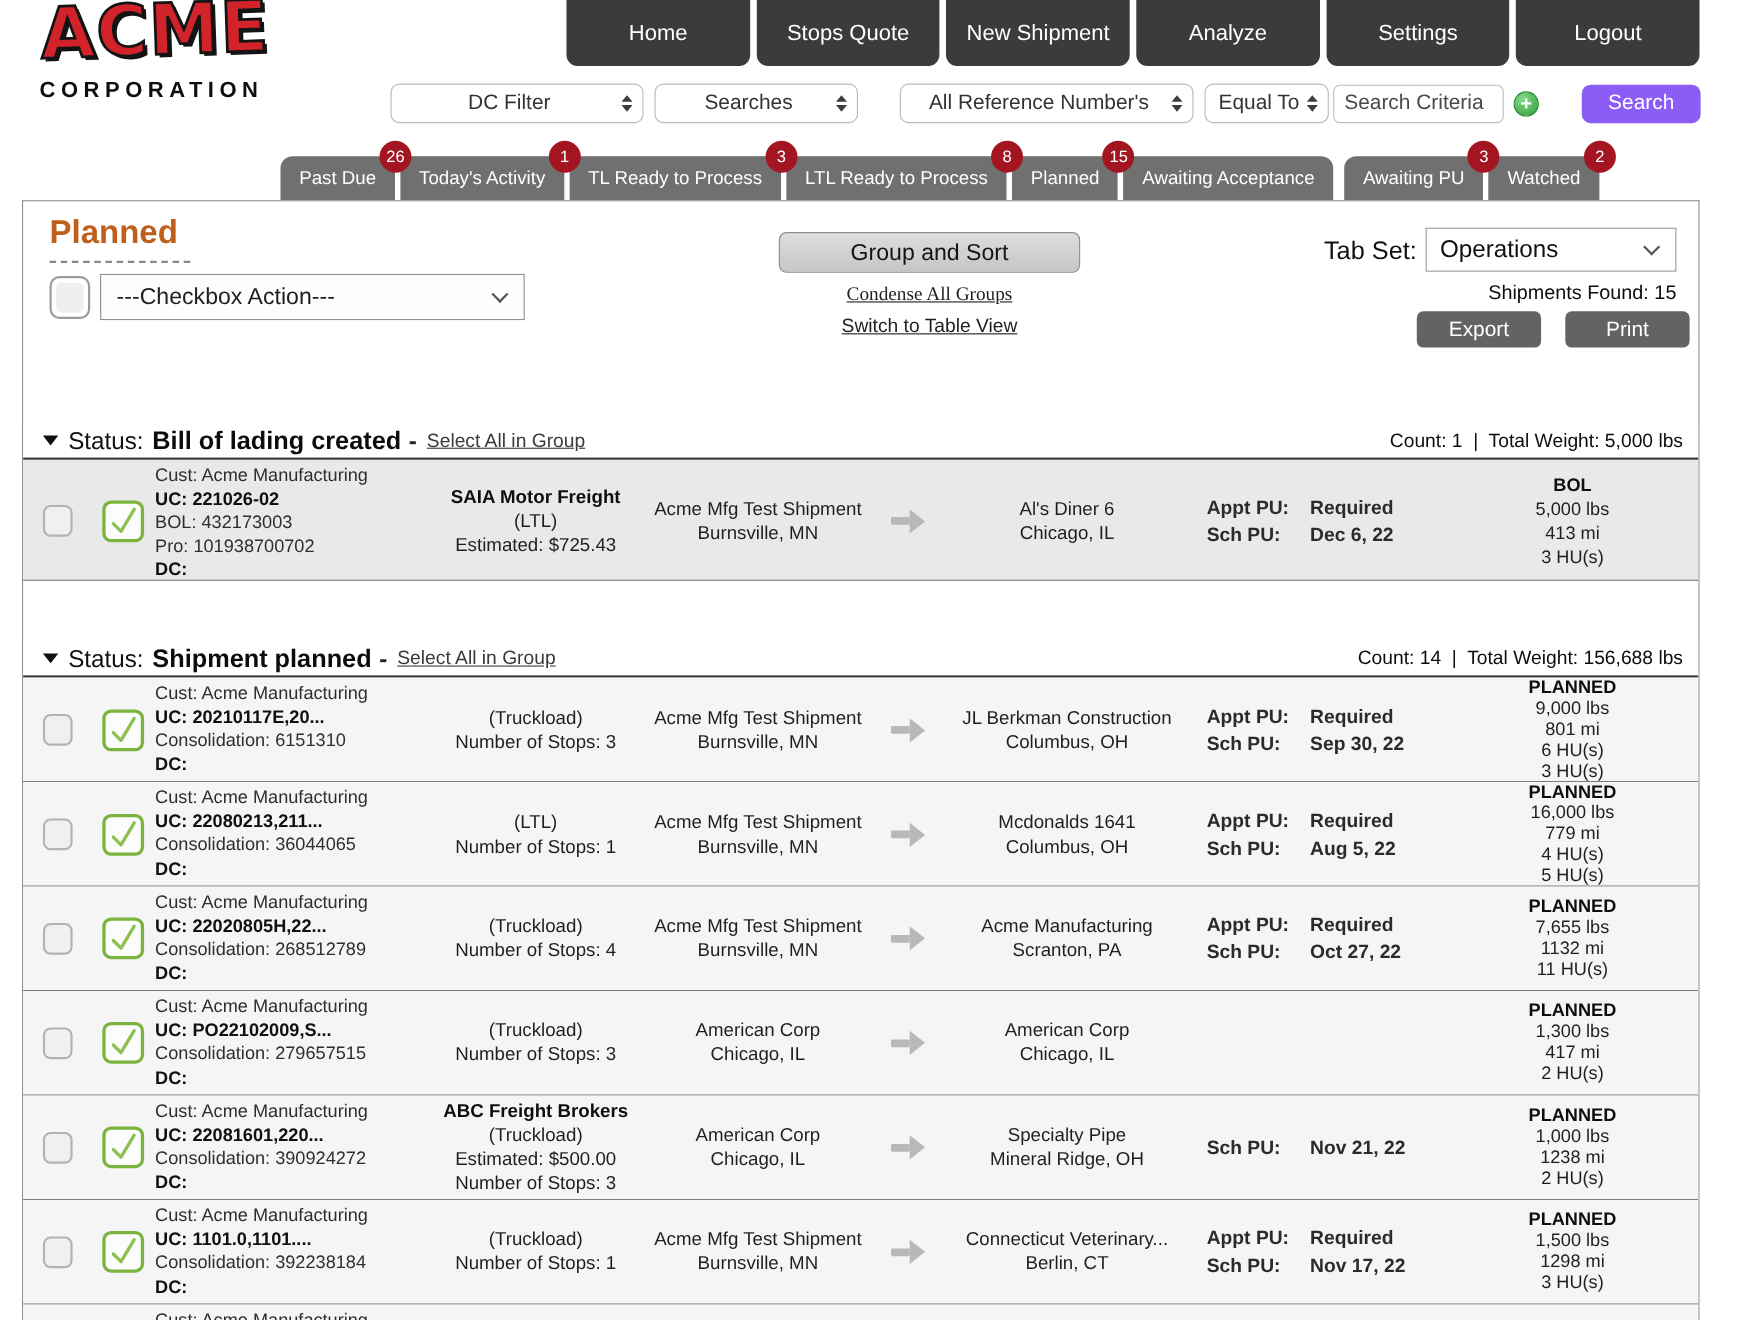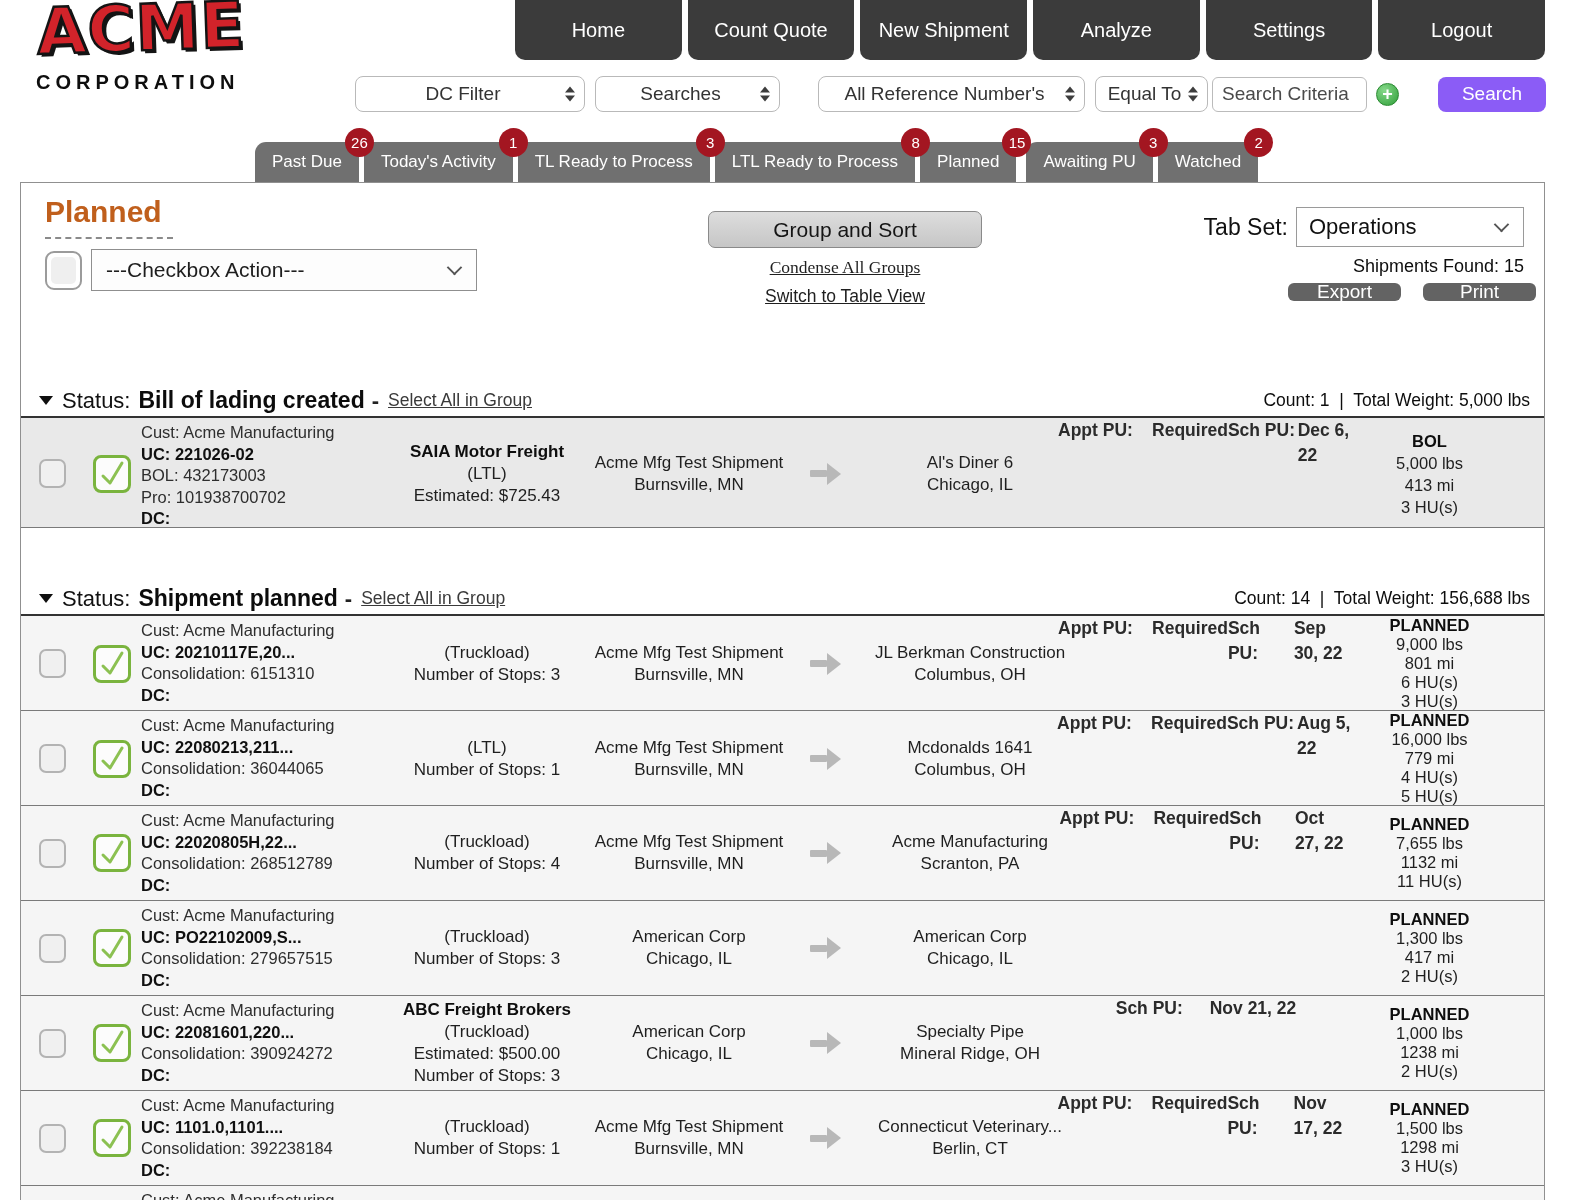--- a/index.html
+++ b/index.html
@@ -64,21 +64,21 @@
   .gs-btn { position:absolute; left:687px; top:28px; width:274px; height:37px; border:1px solid #8a8a8a;
     border-radius:7px; background:linear-gradient(#dddddd,#c6c6c6); font-size:21px; color:#151515;
     display:flex; align-items:center; justify-content:center; cursor:pointer; }
   .center-links { position:absolute; left:687px; width:274px; text-align:center; }
   .cl1 { top:74px;font-family:Liberation Serif, serif; } .cl2 { top:103px; }
   .plain-link { font-size:17.5px; color:#1f1f1f; text-decoration:underline; cursor:pointer; }
   .tabset-label { position:absolute; right:256px; top:31px; font-size:23px; color:#111; }
   .tabset-select { position:absolute; right:20px; top:24px; width:228px; height:40px; border:1px solid #9a9a9a;
     background:#fff; font-size:22px; color:#111; display:flex; align-items:center; padding-left:12px; cursor:pointer; }
   .found { position:absolute; right:20px; top:73px; font-size:18px; color:#0d0d0d; }
-  .gray-btn { position:absolute; top:100px; height:18px; width:113px; background:#636363; color:#fff;
+  .gray-btn { position:absolute; top:100px; height:33px; width:113px; background:#636363; color:#fff;
     font-size:19px; border-radius:6px; display:flex; align-items:center; justify-content:center; cursor:pointer; }
   .export-btn { right:143px; } .print-btn { right:8px; }
   
   .group-header { height:33px; display:flex; align-items:center; padding:0 14px 0 18px;
     border-bottom:2px solid #333; background:#fff; }
   .gh-first { margin-top:202px; }
   .gh-second { margin-top:55px; }
   .gh-tri { width:0; height:0; border-left:7px solid transparent; border-right:7px solid transparent;
     border-top:9px solid #0f0f0f; margin-right:9px; cursor:pointer; }
   .gh-status-label { font-size:22px; color:#111; margin-right:8px; }
@@ -95,40 +95,40 @@
   .row-checkbox { width:27px; height:29px; border:2px solid #b3b3b3; border-radius:7px; background:#f0f0f0; cursor:pointer; }
   .check-icon { width:38px; height:38px; border:3px solid #7ab43e; border-radius:8px; background:#fcfcfc;
     display:flex; align-items:center; justify-content:center; cursor:pointer; }
   .c-info { padding-top:4px; font-size:16.5px; line-height:21.5px; color:#2e2e2e; }
   .c-info .b { font-weight:bold; color:#101010; }
   .c-carrier, .c-origin, .c-dest, .c-status { display:flex; flex-direction:column; justify-content:center;
     text-align:center; font-size:17px; line-height:22px; color:#1f1f1f; }
   .carrier-name, .status-name { font-weight:bold; color:#0e0e0e; }
   .c-status { font-size:16.5px; }
   .g2row .c-status { line-height:19px; }
-  .c-appt { display:flex; flex-direction:row; justify-content:center; padding-left:12px;
+  .c-appt { display:flex; flex-direction:column; justify-content:center; padding-left:12px;
     font-size:17.5px; font-weight:bold; color:#2b2b2b; line-height:25px; }
   .appt-line { display:flex; }
   .appt-label { width:94px; }
   .arrow { display:flex; align-items:center; }
   .arrow-tail { width:17px; height:7px; background:#b8b8b8; border-radius:1px; }
   .arrow-head { width:0; height:0; border-top:11px solid transparent; border-bottom:11px solid transparent;
     border-left:14px solid #b8b8b8; }
 </style>
 </head>
 <body>
 
 <div class="logo">
   <div class="logo-acme">ACME</div>
   <div class="logo-corp">CORPORATION</div>
 </div>
 
 <div class="topnav">
   <div class="nav-btn">Home</div>
-  <div class="nav-btn">Count Quote</div>
+  <div class="nav-btn">Stops Quote</div>
   <div class="nav-btn">New Shipment</div>
   <div class="nav-btn">Analyze</div>
   <div class="nav-btn">Settings</div>
   <div class="nav-btn">Logout</div>
 </div>
 
 <div class="filterbar">
   <div class="sel sel-dc">
     <span>DC Filter</span>
     <span class="updown">
@@ -177,20 +177,23 @@
       <span class="badge">3</span>
     </div>
     <div class="tab">
       <span>LTL Ready to Process</span>
       <span class="badge">8</span>
     </div>
     <div class="tab">
       <span>Planned</span>
       <span class="badge">15</span>
     </div>
+    <div class="tab">
+      <span>Awaiting Acceptance</span>
+    </div>
   </div>
   <div class="tabgroup">
     <div class="tab">
       <span>Awaiting PU</span>
       <span class="badge">3</span>
     </div>
     <div class="tab">
       <span>Watched</span>
       <span class="badge">2</span>
     </div>

